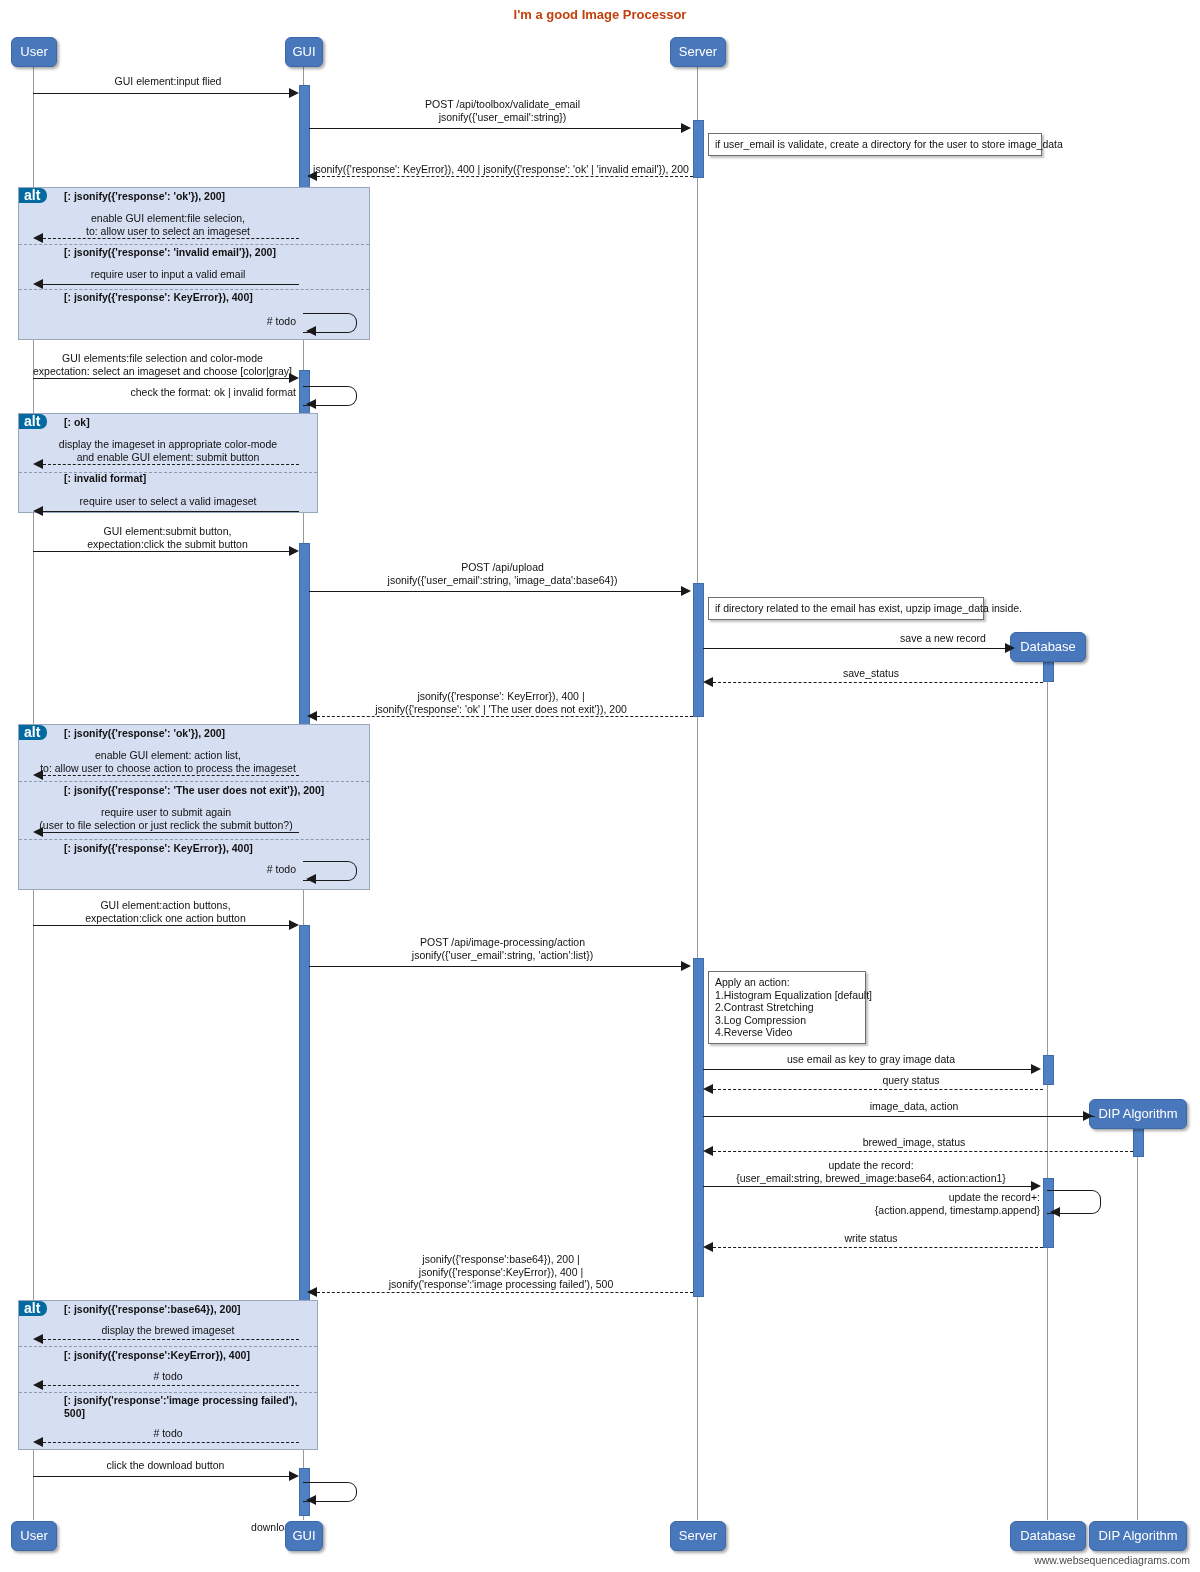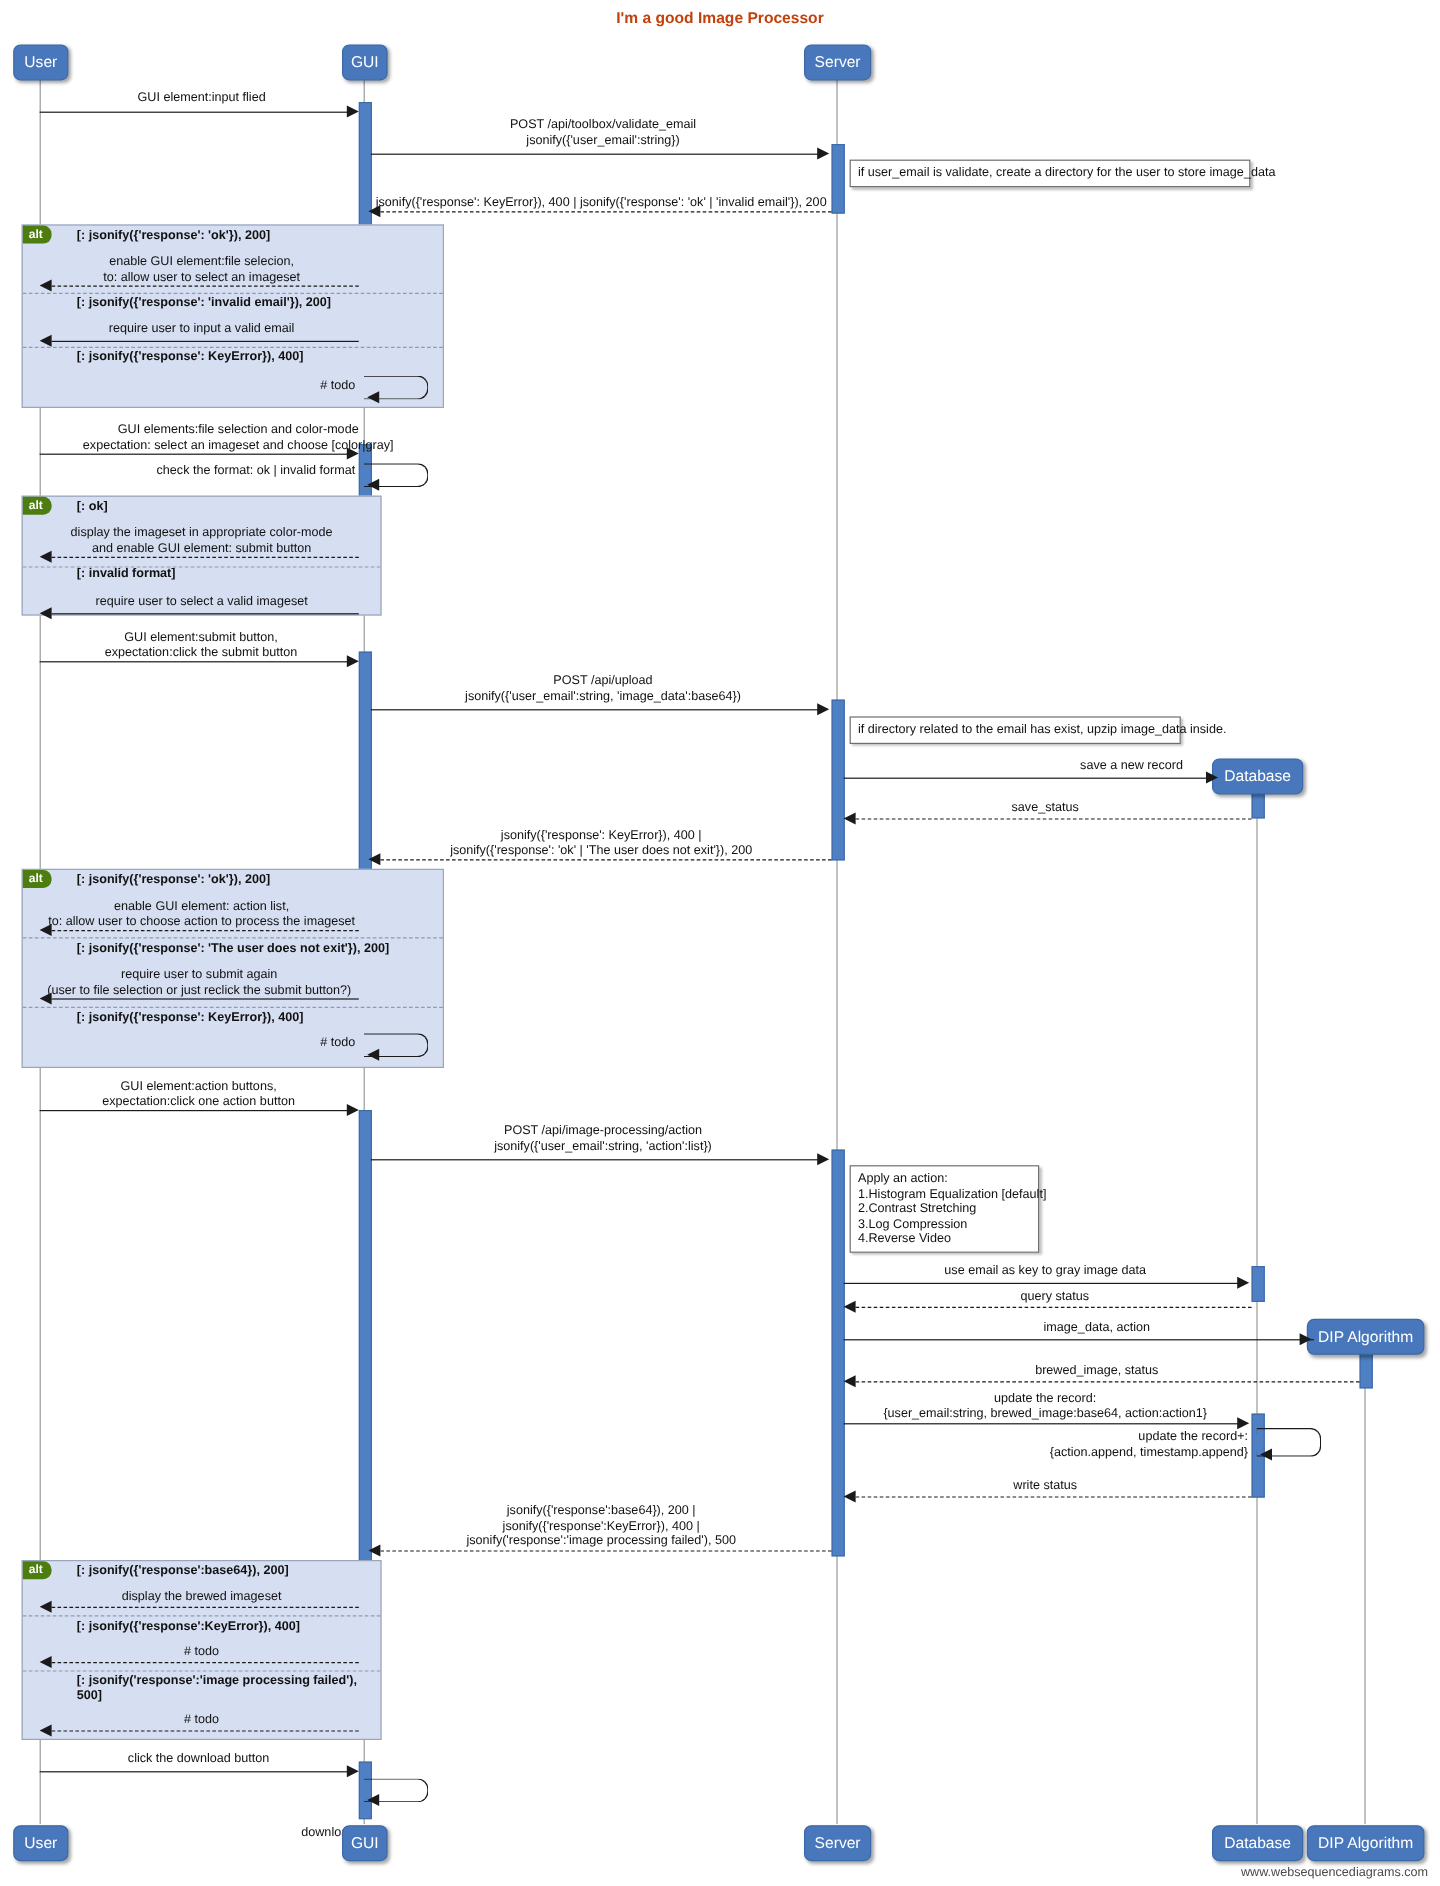--- a/index.html
+++ b/index.html
@@ -43,22 +43,22 @@
   .note{
     position:absolute;background:#fff;border:1px solid #6e6e6e;
     font-size:10.5px;color:#111;line-height:12.5px;
     padding:4px 6px 4px 6px;box-shadow:2px 2px 2px rgba(0,0,0,.25);
     white-space:pre;
   }
 
   
   .alt-frag{position:absolute;background:#d6def1;border:1px solid #9aa6bd;}
   .alt-tab{
-    position:absolute;left:0;top:0;height:15px;background:#4d7c0f;color:#fff;
-    font-size:10px;font-weight:bold;line-height:15px;padding:0 7px 0 5px;
+    position:absolute;left:0;top:0;height:15px;background:#0369a1;color:#fff;
+    font-size:14px;font-weight:bold;line-height:15px;padding:0 7px 0 5px;
     border-radius:0 7px 7px 0;
   }
   .alt-cond{
     position:absolute;font-size:10.5px;font-weight:bold;color:#111;
     line-height:12.5px;white-space:pre;
   }
   .alt-div{position:absolute;height:0;border-top:1px dashed #8e9ab2;}
 
   
   .footer-credit{
@@ -157,21 +157,21 @@
   <div class="arrow-l" style="left:33px; top:233px;"></div>
 
   <div class="msg-label" style="left:38px; top:268px; width:260px;">require user to input a valid email</div>
   <div class="msg-line" style="left:43px; top:284px; width:256px;"></div>
   <div class="arrow-l" style="left:33px; top:279px;"></div>
 
   <div class="msg-label right" style="left:200px; top:315px; width:96px;"># todo</div>
   <div class="selfloop-box" style="left:303px; top:313px; width:53px; height:18px;"></div>
   <div class="arrow-l" style="left:306px; top:326px;"></div>
 
-  <div class="msg-label" style="left:30px; top:352px; width:265px;margin-left:36px;">GUI elements:file selection and color-mode
+  <div class="msg-label" style="left:30px; top:352px; width:265px;">GUI elements:file selection and color-mode
 expectation: select an imageset and choose [color|gray]</div>
   <div class="msg-line" style="left:33px; top:378px; width:260px;"></div>
   <div class="arrow-r" style="left:289px; top:373px;"></div>
 
   <div class="msg-label right" style="left:110px; top:386px; width:186px;">check the format: ok | invalid format</div>
   <div class="selfloop-box" style="left:303px; top:386px; width:53px; height:18px;"></div>
   <div class="arrow-l" style="left:306px; top:399px;"></div>
 
   <div class="msg-label" style="left:38px; top:438px; width:260px;">display the imageset in appropriate color-mode
 and enable GUI element: submit button</div>
@@ -238,21 +238,21 @@
   <div class="note" style="left:708px; top:971px; width:144px;">Apply an action:
 1.Histogram Equalization [default]
 2.Contrast Stretching
 3.Log Compression
 4.Reverse Video</div>
 
   <div class="msg-label" style="left:704px; top:1053px; width:334px;">use email as key to gray image data</div>
   <div class="msg-line" style="left:703px; top:1069px; width:330px;"></div>
   <div class="arrow-r" style="left:1031px; top:1064px;"></div>
 
-  <div class="msg-label" style="left:712px; top:1074px; width:334px;">query status</div>
+  <div class="msg-label" style="left:744px; top:1074px; width:334px;">query status</div>
   <div class="msg-line dashed" style="left:713px; top:1089px; width:330px;"></div>
   <div class="arrow-l" style="left:703px; top:1084px;"></div>
 
   <div class="actor-box" style="left:1089px; top:1099px; width:96px;">
     <span>DIP Algorithm</span>
   </div>
 
   <div class="msg-label" style="left:704px; top:1100px; width:420px;">image_data, action</div>
   <div class="msg-line" style="left:703px; top:1116px; width:392px;"></div>
   <div class="arrow-r" style="left:1083px; top:1111px;"></div>

